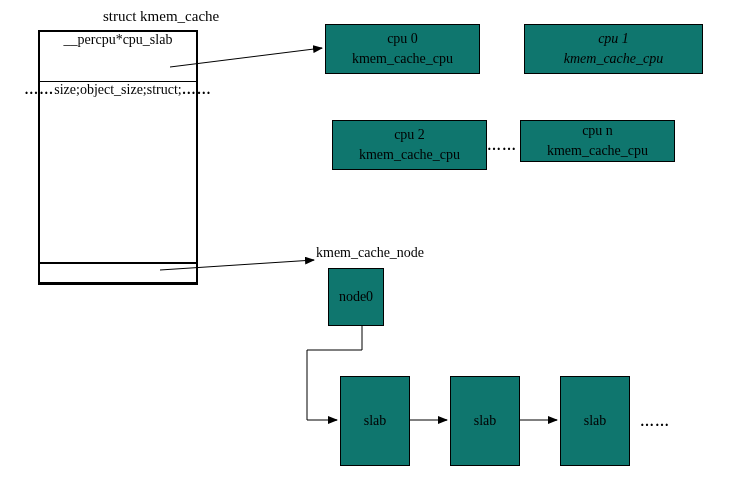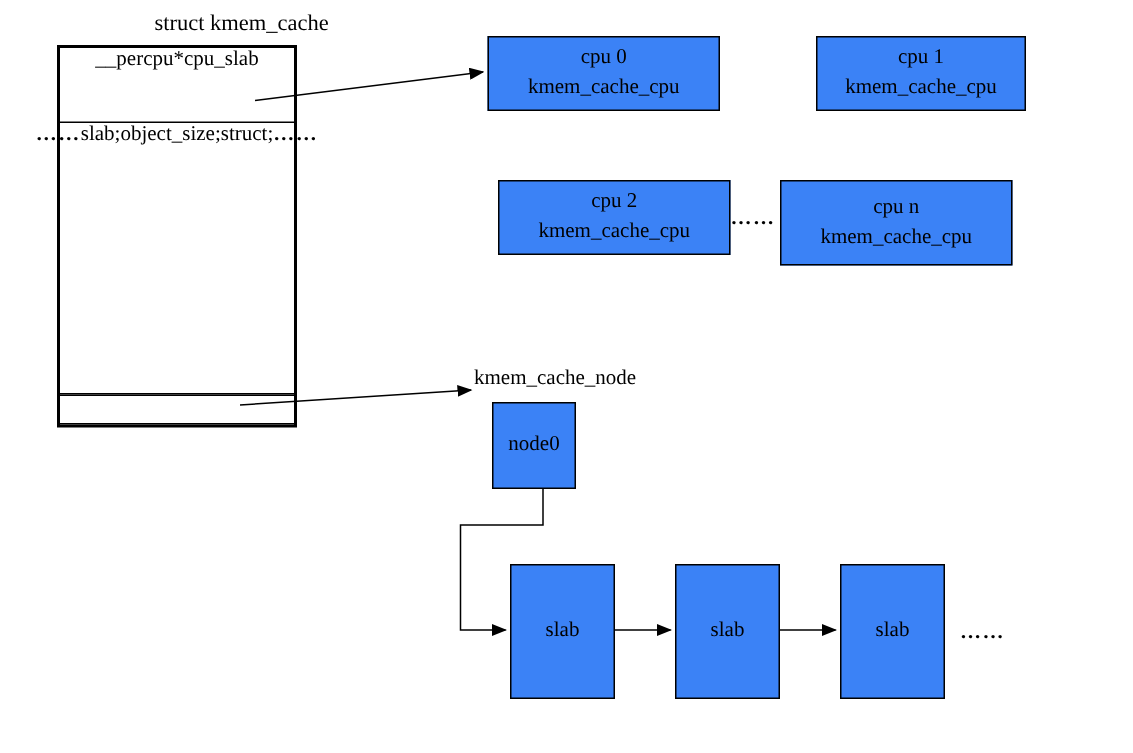--- a/index.html
+++ b/index.html
@@ -10,21 +10,21 @@
     height: 502px;
     position: relative;
     font-family: "Times New Roman", serif;
     font-size: 14px;
     background: #fff;
     color: #000;
   }
   .box {
     position: absolute;
     border: 1px solid #000;
-    background: #3b82f6;
+    background: #0f766e;
     text-align: center;
     display: flex;
     flex-direction: column;
     justify-content: center;
     align-items: center;
     line-height: 1.4;
   }
   .label {
     position: absolute;
     white-space: nowrap;
@@ -40,43 +40,43 @@
 
 <div class="label" style="left:62px; top:8px; font-size:15px;margin-left:41px;">struct kmem_cache</div>
 
 <div class="struct" style="position:absolute; left:38px; top:30px; width:160px; height:255px; display:flex; flex-direction:column;">
   <div class="cell" style="height:50px;">
     <span>__percpu</span>
     <span>*cpu_slab</span>
   </div>
   <div class="cell" style="flex:1;">
     <span class="dots">……</span>
-    <span>slab;</span>
+    <span>size;</span>
     <span>object_size;</span>
     <span>struct;</span>
     <span class="dots">……</span>
   </div>
   <div class="cell" style="height:20px; border-top:1px solid #000; border-bottom:1px solid #000;"></div>
 </div>
 
 <div class="box" style="left:325px; top:24px; width:155px; height:50px;">
   <span>cpu 0</span>
   <span>kmem_cache_cpu</span>
 </div>
-<div class="box" style="left:544px; top:24px; width:140px; height:50px;">
+<div class="box" style="left:524px; top:24px; width:179px; height:50px;font-style:italic;">
   <span>cpu 1</span>
   <span>kmem_cache_cpu</span>
 </div>
 
 <div class="box" style="left:332px; top:120px; width:155px; height:50px;">
   <span>cpu 2</span>
   <span>kmem_cache_cpu</span>
 </div>
 <div class="label dots" style="left:487px; top:138px;">……</div>
-<div class="box" style="left:520px; top:120px; width:155px; height:57px;">
+<div class="box" style="left:520px; top:120px; width:155px; height:42px;">
   <span>cpu n</span>
   <span>kmem_cache_cpu</span>
 </div>
 
 <div class="label" style="left:316px; top:245px;">kmem_cache_node</div>
 
 <div class="box" style="left:328px; top:268px; width:56px; height:58px;">
   <span>node0</span>
 </div>
 

